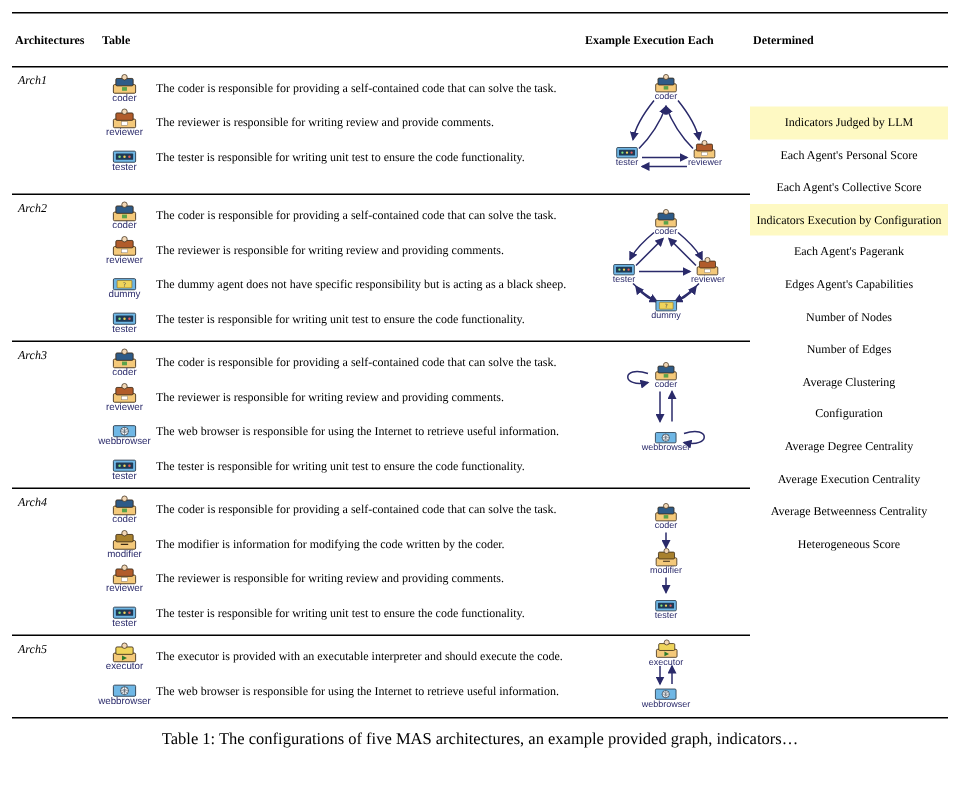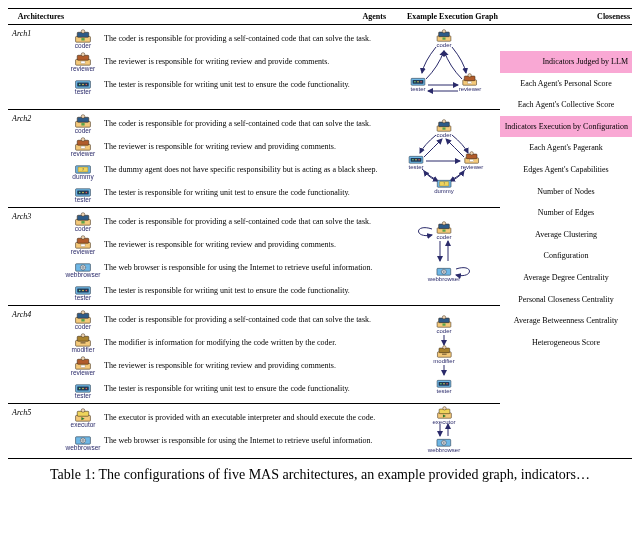--- a/index.html
+++ b/index.html
@@ -12,22 +12,22 @@
     width: 640px;
     box-sizing: border-box;
   }
   .tbl {
     width: 624px;
     border-collapse: collapse;
     table-layout: fixed;
   }
   .tbl th {
     font-weight: bold;
-    text-align: right;
-    padding: 3px 2px;
+    text-align: left;
+    padding: 13px 2px;
     border-bottom: 0.7px solid #000;
     border-top: 0.7px solid #000;
     background: #fff;
   }
   .col-arch   { width: 58px; }
   .col-agents { width: 322px; }
   .col-graph  { width: 112px; }
   .col-ind    { width: 132px; }
 
   .cell-arch {
@@ -120,28 +120,27 @@
     flex-direction: column;
     height: 100%;
   }
   .ind-item {
     text-align: center;
     padding: 6px 4px;
     font-size: 8px;
     line-height: 1.2;
   }
   .ind-head {
-    background: #f9a8d4;
-    text-align: right;
+    background: #fef9c3;
   }
 
   .caption {
     text-align: center;
     margin-top: 8px;
-    font-size: 14px;
+    font-size: 11px;
   }
 </style>
 </head>
 <body>
 
 <svg width="0" height="0" style="position:absolute">
   <defs>
     <g id="ic-coder">
       <rect x="1" y="6" width="18" height="7" rx="1" fill="#f4c97a" stroke="#3b2a16" stroke-width="0.7"></rect>
       <rect x="3" y="1" width="14" height="6" rx="1" fill="#2e5b88" stroke="#3b2a16" stroke-width="0.7"></rect>
@@ -192,23 +191,23 @@
 <table class="tbl">
   <colgroup>
     <col class="col-arch">
       <col class="col-agents">
       <col class="col-graph">
       <col class="col-ind">
   </colgroup>
   <thead>
     <tr>
       <th>Architectures</th>
-      <th>Agents</th>
-      <th>Example Execution Graph</th>
-      <th>Closeness</th>
+      <th>Table</th>
+      <th>Example Execution Each</th>
+      <th>Determined</th>
     </tr>
   </thead>
   <tbody id="tbody">
       <tr>
     <td class="cell-arch archdiv">Arch1</td>
     <td class="cell-agents archdiv">
       <div class="agent-line">
     <div class="agent-icon-wrap">
       <svg class="agent-icon" viewBox="0 -3 20 17">
                 <use href="#ic-coder"></use>
@@ -273,21 +272,21 @@
             <div class="ind-item ">Each Agent's Personal Score</div>
             <div class="ind-item ">Each Agent's Collective Score</div>
             <div class="ind-item ind-head">Indicators Execution by Configuration</div>
             <div class="ind-item ">Each Agent's Pagerank</div>
             <div class="ind-item ">Edges Agent's Capabilities</div>
             <div class="ind-item ">Number of Nodes</div>
             <div class="ind-item ">Number of Edges</div>
             <div class="ind-item ">Average Clustering</div>
             <div class="ind-item ">Configuration</div>
             <div class="ind-item ">Average Degree Centrality</div>
-            <div class="ind-item ">Personal Closeness Centrality</div>
+            <div class="ind-item ">Average Execution Centrality</div>
             <div class="ind-item ">Average Betweenness Centrality</div>
             <div class="ind-item ">Heterogeneous Score</div>
 </div>
         </td>
   </tr>
       <tr>
     <td class="cell-arch archdiv">Arch2</td>
     <td class="cell-agents archdiv">
       <div class="agent-line">
     <div class="agent-icon-wrap">

